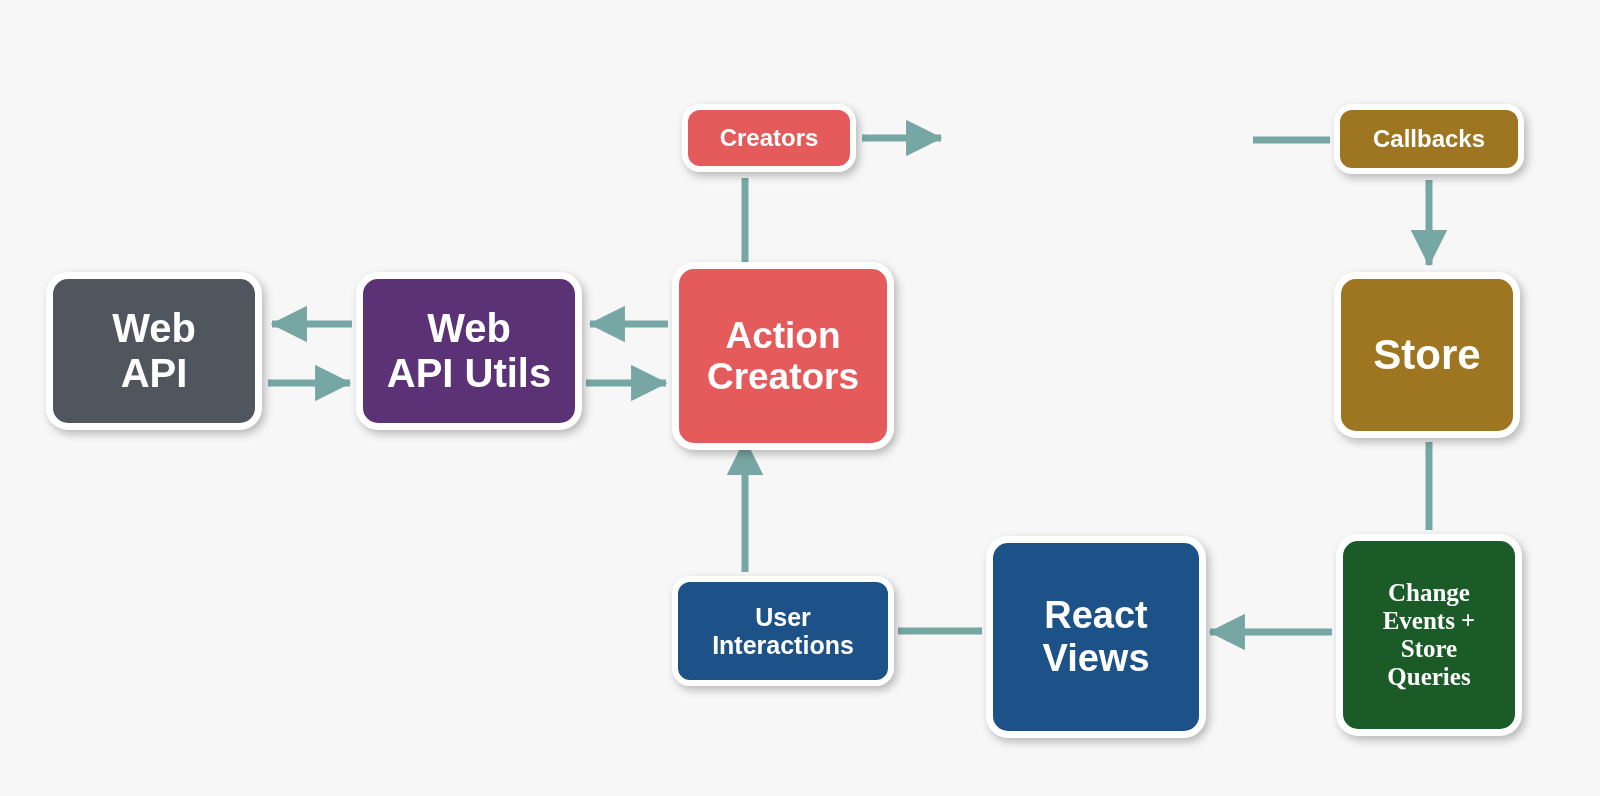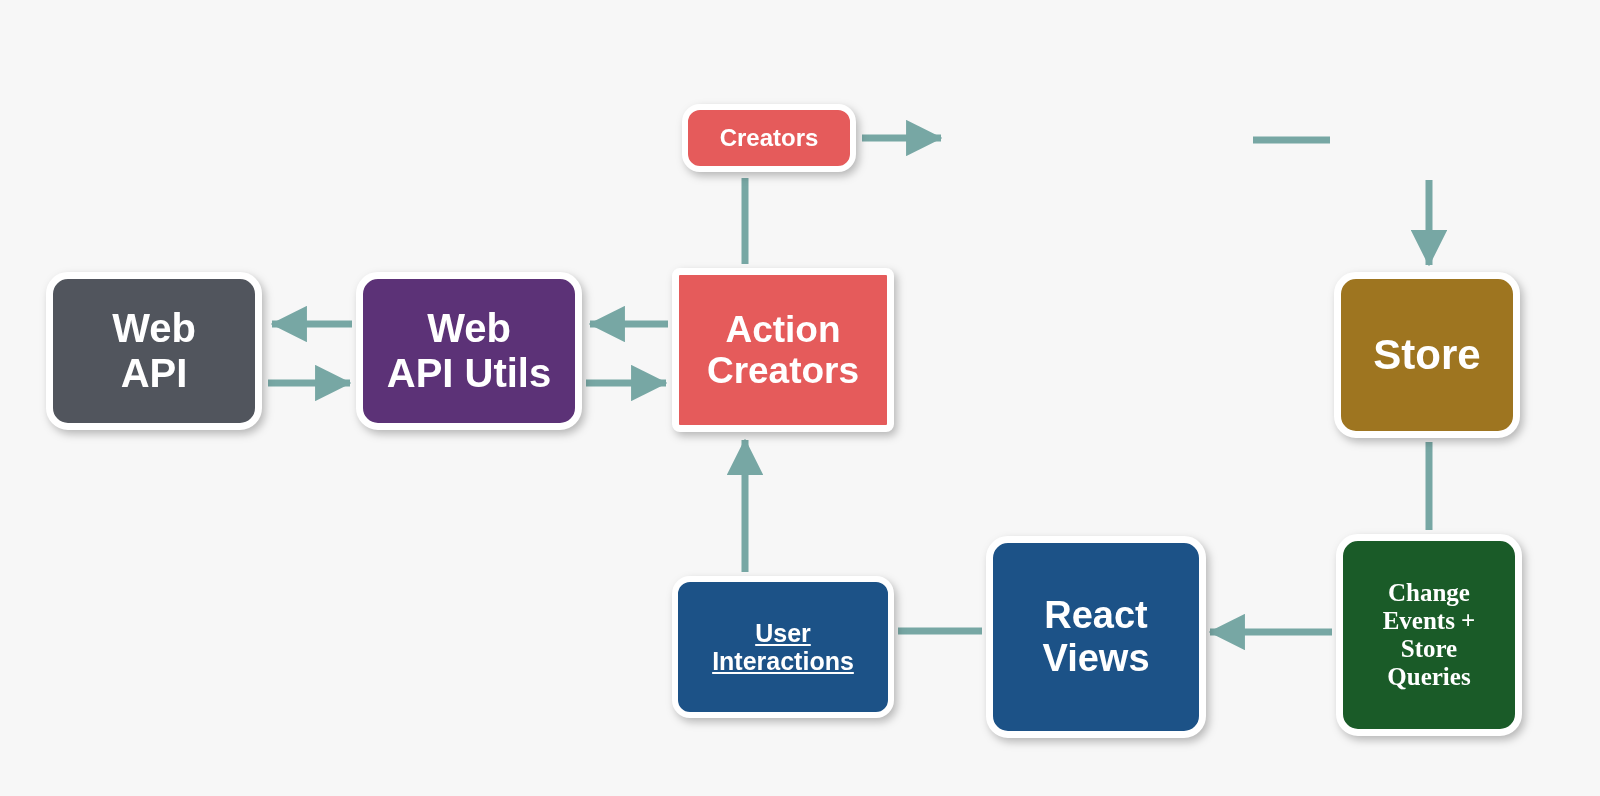--- a/index.html
+++ b/index.html
@@ -95,45 +95,48 @@
   <div class="node" style="left:46px; top:272px; width:216px; height:158px; background:#51555d; font-size:40px;">
     <span class="lbl">Web
 API</span>
   </div>
 
   <div class="node" style="left:356px; top:272px; width:226px; height:158px; background:#5c3277; font-size:40px;">
     <span class="lbl">Web
 API Utils</span>
   </div>
 
-  <div class="node" style="left:672px; top:268px; width:222px; height:164px; background:#e55b5b; font-size:37px;border-radius:8px;">
+  <div class="node" style="left:672px; top:262px; width:222px; height:188px; background:#e55b5b; font-size:37px;">
     <span class="lbl">Action
 Creators</span>
   </div>
 
   <div class="node small" style="left:682px; top:104px; width:174px; height:68px; background:#e55b5b; font-size:24px;">
     <span class="lbl">Creators</span>
   </div>
 
 
+  <div class="node small" style="left:1334px; top:104px; width:190px; height:70px; background:#9e7520; font-size:24px;">
+    <span class="lbl">Callbacks</span>
+  </div>
 
   <div class="node" style="left:1334px; top:272px; width:186px; height:166px; background:#9e7520; font-size:42px;">
     <span class="lbl">Store</span>
   </div>
 
   <div class="node" style="left:1336px; top:534px; width:186px; height:202px; background:#1a5b28; font-size:25px;font-family:Liberation Serif, serif;">
     <span class="lbl">Change
 Events +
 Store
 Queries</span>
   </div>
 
   <div class="node" style="left:986px; top:536px; width:220px; height:202px; background:#1c5287; font-size:38px;">
     <span class="lbl">React
 Views</span>
   </div>
 
-  <div class="node small" style="left:672px; top:576px; width:222px; height:142px; background:#1c5287; font-size:25px;text-decoration:underline;">
+  <div class="node small" style="left:672px; top:576px; width:222px; height:110px; background:#1c5287; font-size:25px;">
     <span class="lbl">User
 Interactions</span>
   </div>
 
 </div>
 
 </body></html>

